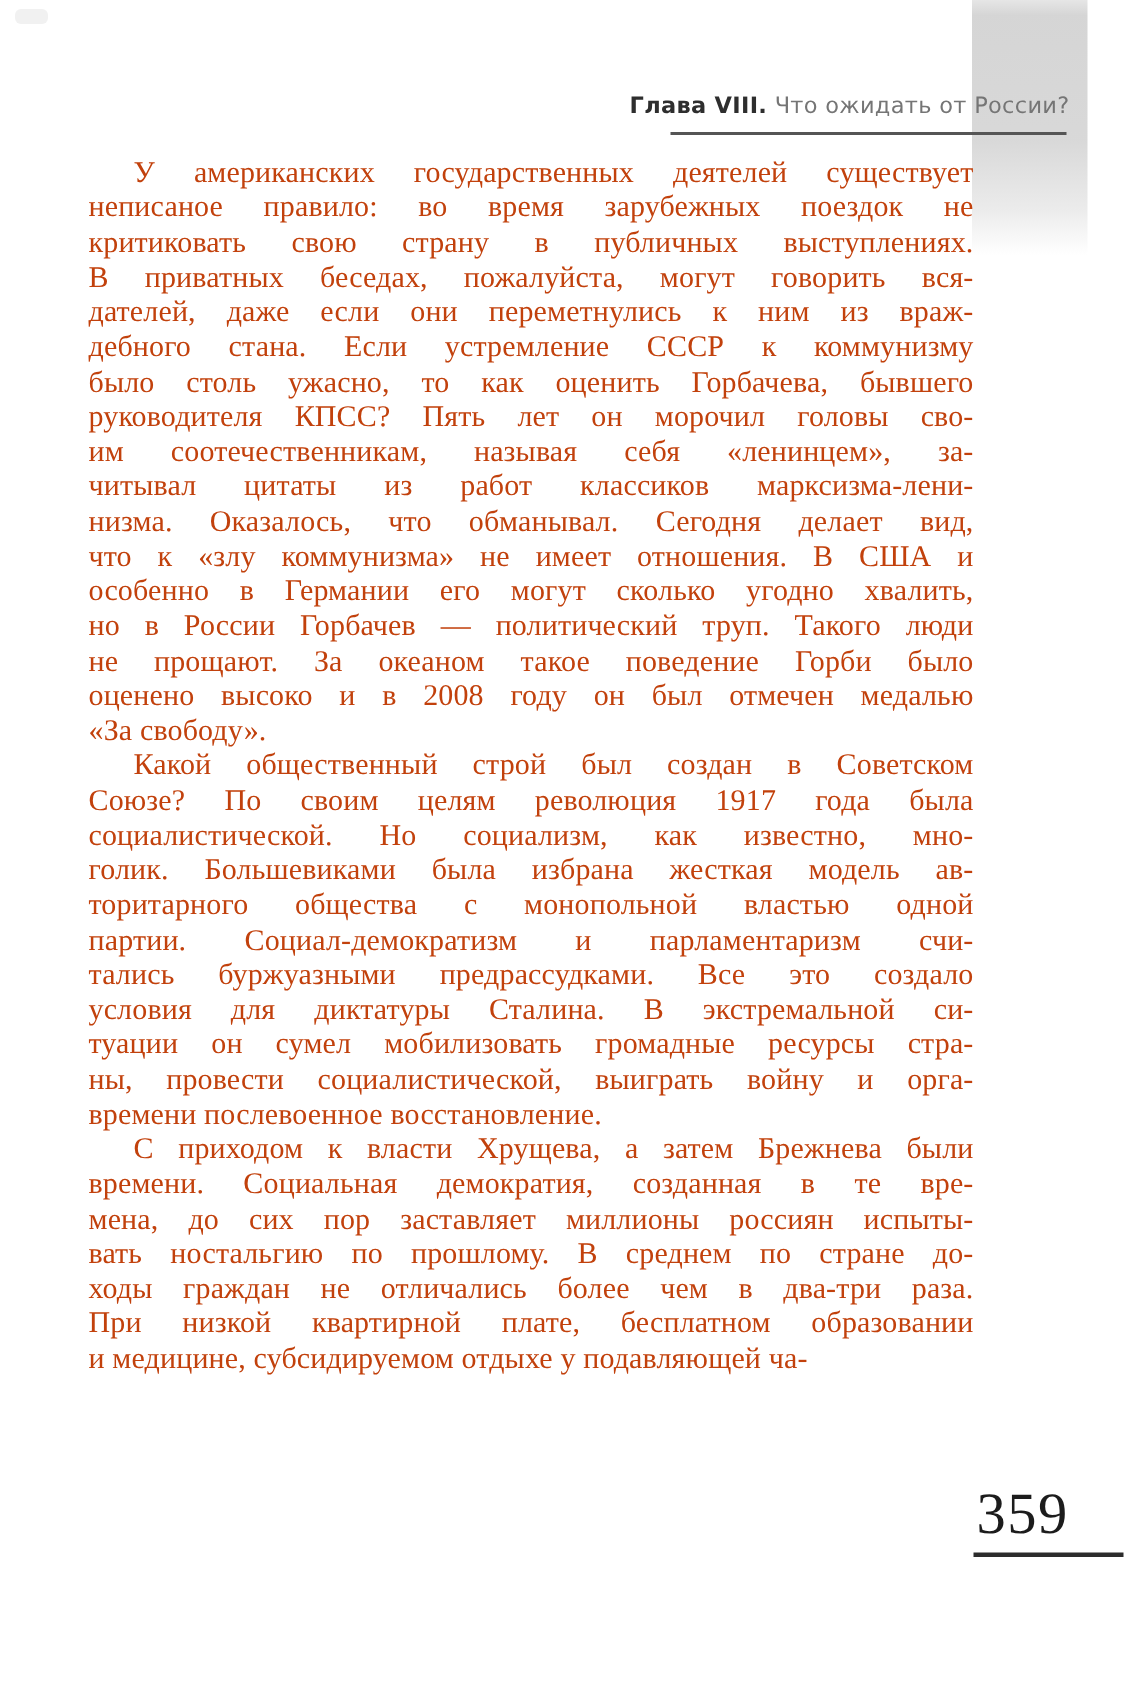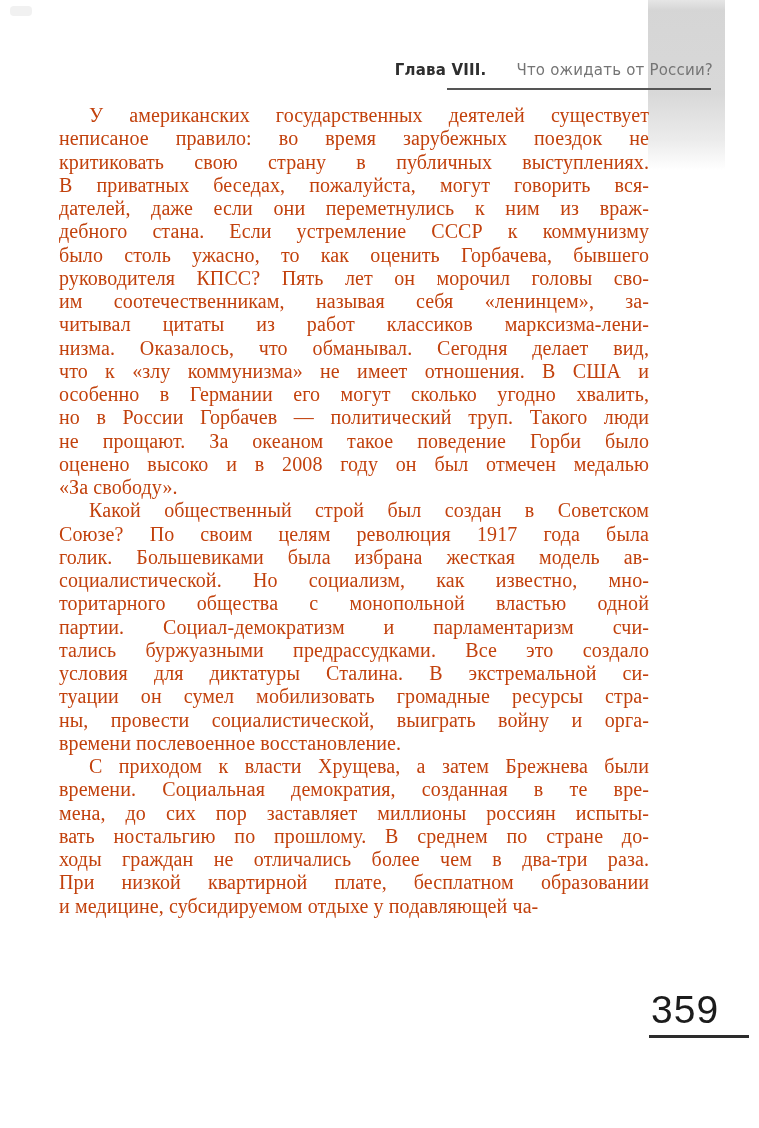--- a/index.html
+++ b/index.html
@@ -44,21 +44,21 @@
     position: absolute;
     top: 61px;
     right: 46px;
     white-space: nowrap;
     font-family: "DejaVu Sans", "Liberation Sans", sans-serif;
     font-size: 15px;
     letter-spacing: 0.2px;
   }
   .running-head .hdr-bold { font-weight: bold; color: #2e2e2e; }
   .running-head .hdr-dot  { font-weight: bold; color: #2e2e2e; }
-  .running-head .hdr-rest { color: #757575; margin-left: 25px; }
+  .running-head .hdr-rest { color: #757575; }
 
   .header-rule {
     position: absolute;
     top: 88px;
     left: 447px;
     width: 264px;
     height: 2px;
     background: #555555;
   }
 
@@ -77,21 +77,21 @@
     text-align-last: justify;
     white-space: normal;
   }
   .text-line.first { text-indent: 30px; }
   .text-line.last  { text-align-last: left; }
 
   .page-number {
     position: absolute;
     left: 651px;
     top: 990px;
-    font-family: Liberation Sans, sans-serif;
+    font-family: Liberation Serif, serif;
     font-size: 39px;
     font-weight: 400;
     color: #1c1c1c;
     letter-spacing: 1px;
     line-height: 1;
   }
   .page-number-rule {
     position: absolute;
     left: 649px;
     top: 1035px;
@@ -126,22 +126,22 @@
       <div class="text-line">читывал цитаты из работ классиков марксизма-лени-</div>
       <div class="text-line">низма. Оказалось, что обманывал. Сегодня делает вид,</div>
       <div class="text-line">что к «злу коммунизма» не имеет отношения. В США и</div>
       <div class="text-line">особенно в Германии его могут сколько угодно хвалить,</div>
       <div class="text-line">но в России Горбачев — политический труп. Такого люди</div>
       <div class="text-line">не прощают. За океаном такое поведение Горби было</div>
       <div class="text-line">оценено высоко и в 2008 году он был отмечен медалью</div>
       <div class="text-line last">«За свободу».</div>
       <div class="text-line first">Какой общественный строй был создан в Советском</div>
       <div class="text-line">Союзе? По своим целям революция 1917 года была</div>
+      <div class="text-line">социалистической. Но социализм, как известно, мно-</div>
       <div class="text-line">голик. Большевиками была избрана жесткая модель ав-</div>
-      <div class="text-line">социалистической. Но социализм, как известно, мно-</div>
       <div class="text-line">торитарного общества с монопольной властью одной</div>
       <div class="text-line">партии. Социал-демократизм и парламентаризм счи-</div>
       <div class="text-line">тались буржуазными предрассудками. Все это создало</div>
       <div class="text-line">условия для диктатуры Сталина. В экстремальной си-</div>
       <div class="text-line">туации он сумел мобилизовать громадные ресурсы стра-</div>
       <div class="text-line">ны, провести социалистической, выиграть войну и орга-</div>
       <div class="text-line last">времени послевоенное восстановление.</div>
       <div class="text-line first">С приходом к власти Хрущева, а затем Брежнева были</div>
       <div class="text-line">времени. Социальная демократия, созданная в те вре-</div>
       <div class="text-line">мена, до сих пор заставляет миллионы россиян испыты-</div>

